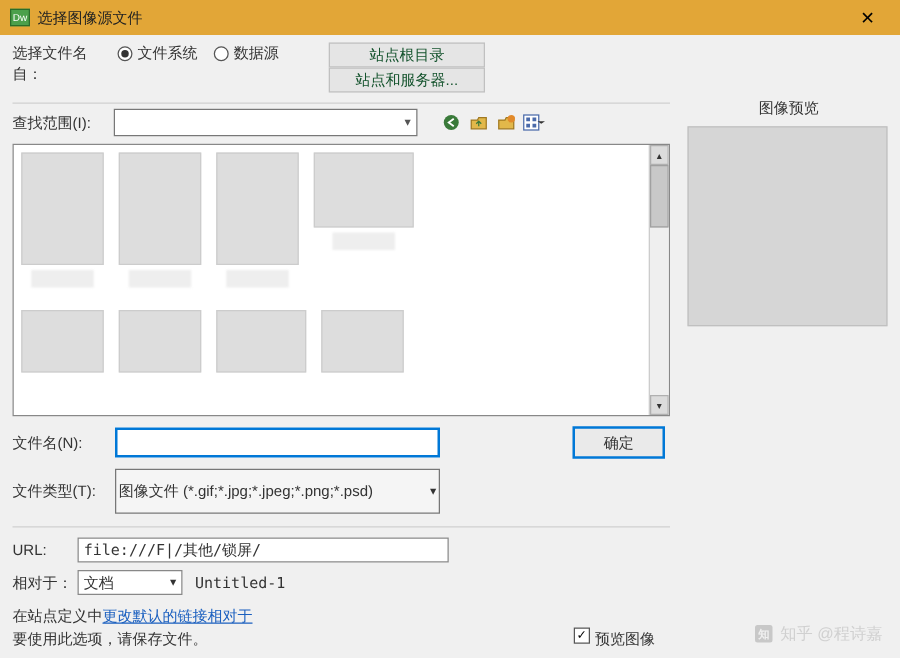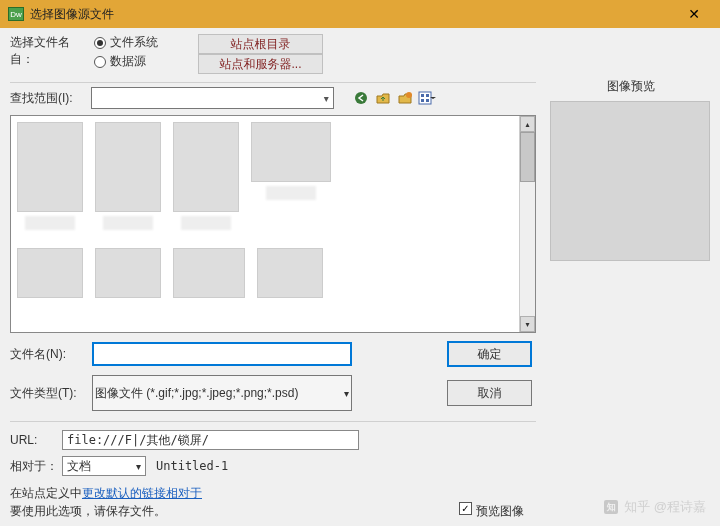--- a/index.html
+++ b/index.html
@@ -11,27 +11,27 @@
 .titlebar .title { font-size: 12px; color: #222; }
 .titlebar .close { width: 36px; height: 28px; display: flex; align-items: center; justify-content: center; color: #000; font-size: 14px; cursor: pointer; }
 
 .content { display: flex; height: 498px; }
 .main { flex: 1; padding: 6px 6px 6px 10px; display: flex; flex-direction: column; }
 .sidebar { width: 178px; padding: 6px 8px; background: #f0f0f0; }
 
 .row { display: flex; align-items: center; margin-bottom: 4px; }
 .row-label { width: 80px; font-size: 12px; }
 
-.radio-group { display: flex; flex-direction: column; gap: 2px; margin-left: 4px; }
+.radio-group { display: flex; flex-direction: row; gap: 13px; margin-left: 4px; }
 .radio-item { display: flex; align-items: center; gap: 4px; font-size: 12px; }
 .radio { width: 12px; height: 12px; border: 1px solid #555; border-radius: 50%; display: inline-flex; align-items: center; justify-content: center; background: #fff; }
 .radio.checked::after { content:""; width:6px; height:6px; background:#333; border-radius:50%; }
 
 .site-buttons { display: flex; flex-direction: column; gap: 0; flex: 1; align-items: stretch; max-width: 125px; margin-left: 40px; }
-.site-btn { height: 20px; background: #e5e5e5; border: 1px solid #c0c0c0; font-size: 12px; color: #7f1d1d; display: flex; align-items: center; justify-content: center; }
+.site-btn { height: 20px; background: #e5e5e5; border: 1px solid #c0c0c0; font-size: 12px; color: #14532d; display: flex; align-items: center; justify-content: center; }
 
 .hr { height:1px; background:#d0d0d0; margin: 4px 0; }
 
 .lookin-row { display: flex; align-items: center; gap: 18px; margin-bottom: 6px; }
 .lookin-label { font-size: 12px; }
 .lookin-select { flex:1; height: 22px; background: #fff; border: 1px solid #777; display:flex; align-items:center; padding:0 4px; max-width: 243px; }
 .lookin-select .arrow { margin-left:auto; font-size:10px; color:#555; }
 .toolbar-icons { display:flex; gap:4px; align-items:center; }
 .ticon { width:18px; height:18px; display:flex; align-items:center; justify-content:center; }
 
@@ -46,21 +46,21 @@
 .sb-btn { height:16px; background:#dcdcdc; border:1px solid #b0b0b0; display:flex; align-items:center; justify-content:center; font-size:8px; }
 .sb-thumb { height:50px; background:#c8c8c8; border:1px solid #a0a0a0; margin:0; }
 .sb-track { flex:1; }
 
 .filename-area { margin-top:8px; }
 .fn-row { display:flex; align-items:center; margin-bottom:8px; gap:8px; }
 .fn-label { width:74px; font-size:12px; }
 .fn-input { flex:1; max-width:260px; height:24px; border:2px solid #0078d7; background:#fff; padding:0 4px; }
 .fn-select { flex:1; max-width:260px; height:36px; border:1px solid #777; background:#f5f5f5; display:flex; align-items:center; padding:0 2px; }
 .fn-select .arrow { margin-left:auto; font-size:10px; }
-.action-btn { width:85px; height:26px; border:1px solid #777; background:#eaeaea; display:flex; align-items:center; justify-content:center; margin-left:auto; margin-right:4px; }
+.action-btn { width:74px; height:26px; border:1px solid #777; background:#eaeaea; display:flex; align-items:center; justify-content:center; margin-left:auto; margin-right:4px; }
 .action-btn.primary { border:2px solid #0078d7; }
 
 .bottom-row { display:flex; align-items:center; margin-top:2px; gap:4px; font-size:12px; }
 .bottom-label { width:48px; }
 .url-input { flex:1; max-width:297px; height:20px; border:1px solid #888; background:#fff; padding:0 4px; font-family: "SimSun", monospace; font-size:12px; display:flex; align-items:center; }
 .rel-select { width:84px; height:20px; border:1px solid #888; background:#fff; display:flex; align-items:center; padding:0 4px; }
 .rel-select .arrow { margin-left:auto; font-size:10px; }
 .untitled { margin-left:6px; font-family:"SimSun", monospace; }
 
 .info-text { font-size:12px; margin-top:8px; line-height:1.5; }
@@ -206,21 +206,20 @@
         <span class="fn-label">文件名(N):</span>
         <div class="fn-input"></div>
         <div class="action-btn primary">确定</div>
       </div>
       <div class="fn-row">
         <span class="fn-label">文件类型(T):</span>
         <div class="fn-select">
           <span>图像文件 (*.gif;*.jpg;*.jpeg;*.png;*.psd)</span>
           <span class="arrow">▾</span>
         </div>
-        <div class="action-btn">取消</div>
       </div>
     </div>
 
     <div class="hr" style="margin:2px 0 6px 0;"></div>
 
     <div class="bottom-row">
       <span class="bottom-label">URL:</span>
       <div class="url-input">file:///F|/其他/锁屏/</div>
     </div>
     <div class="bottom-row" style="margin-top:6px;">

